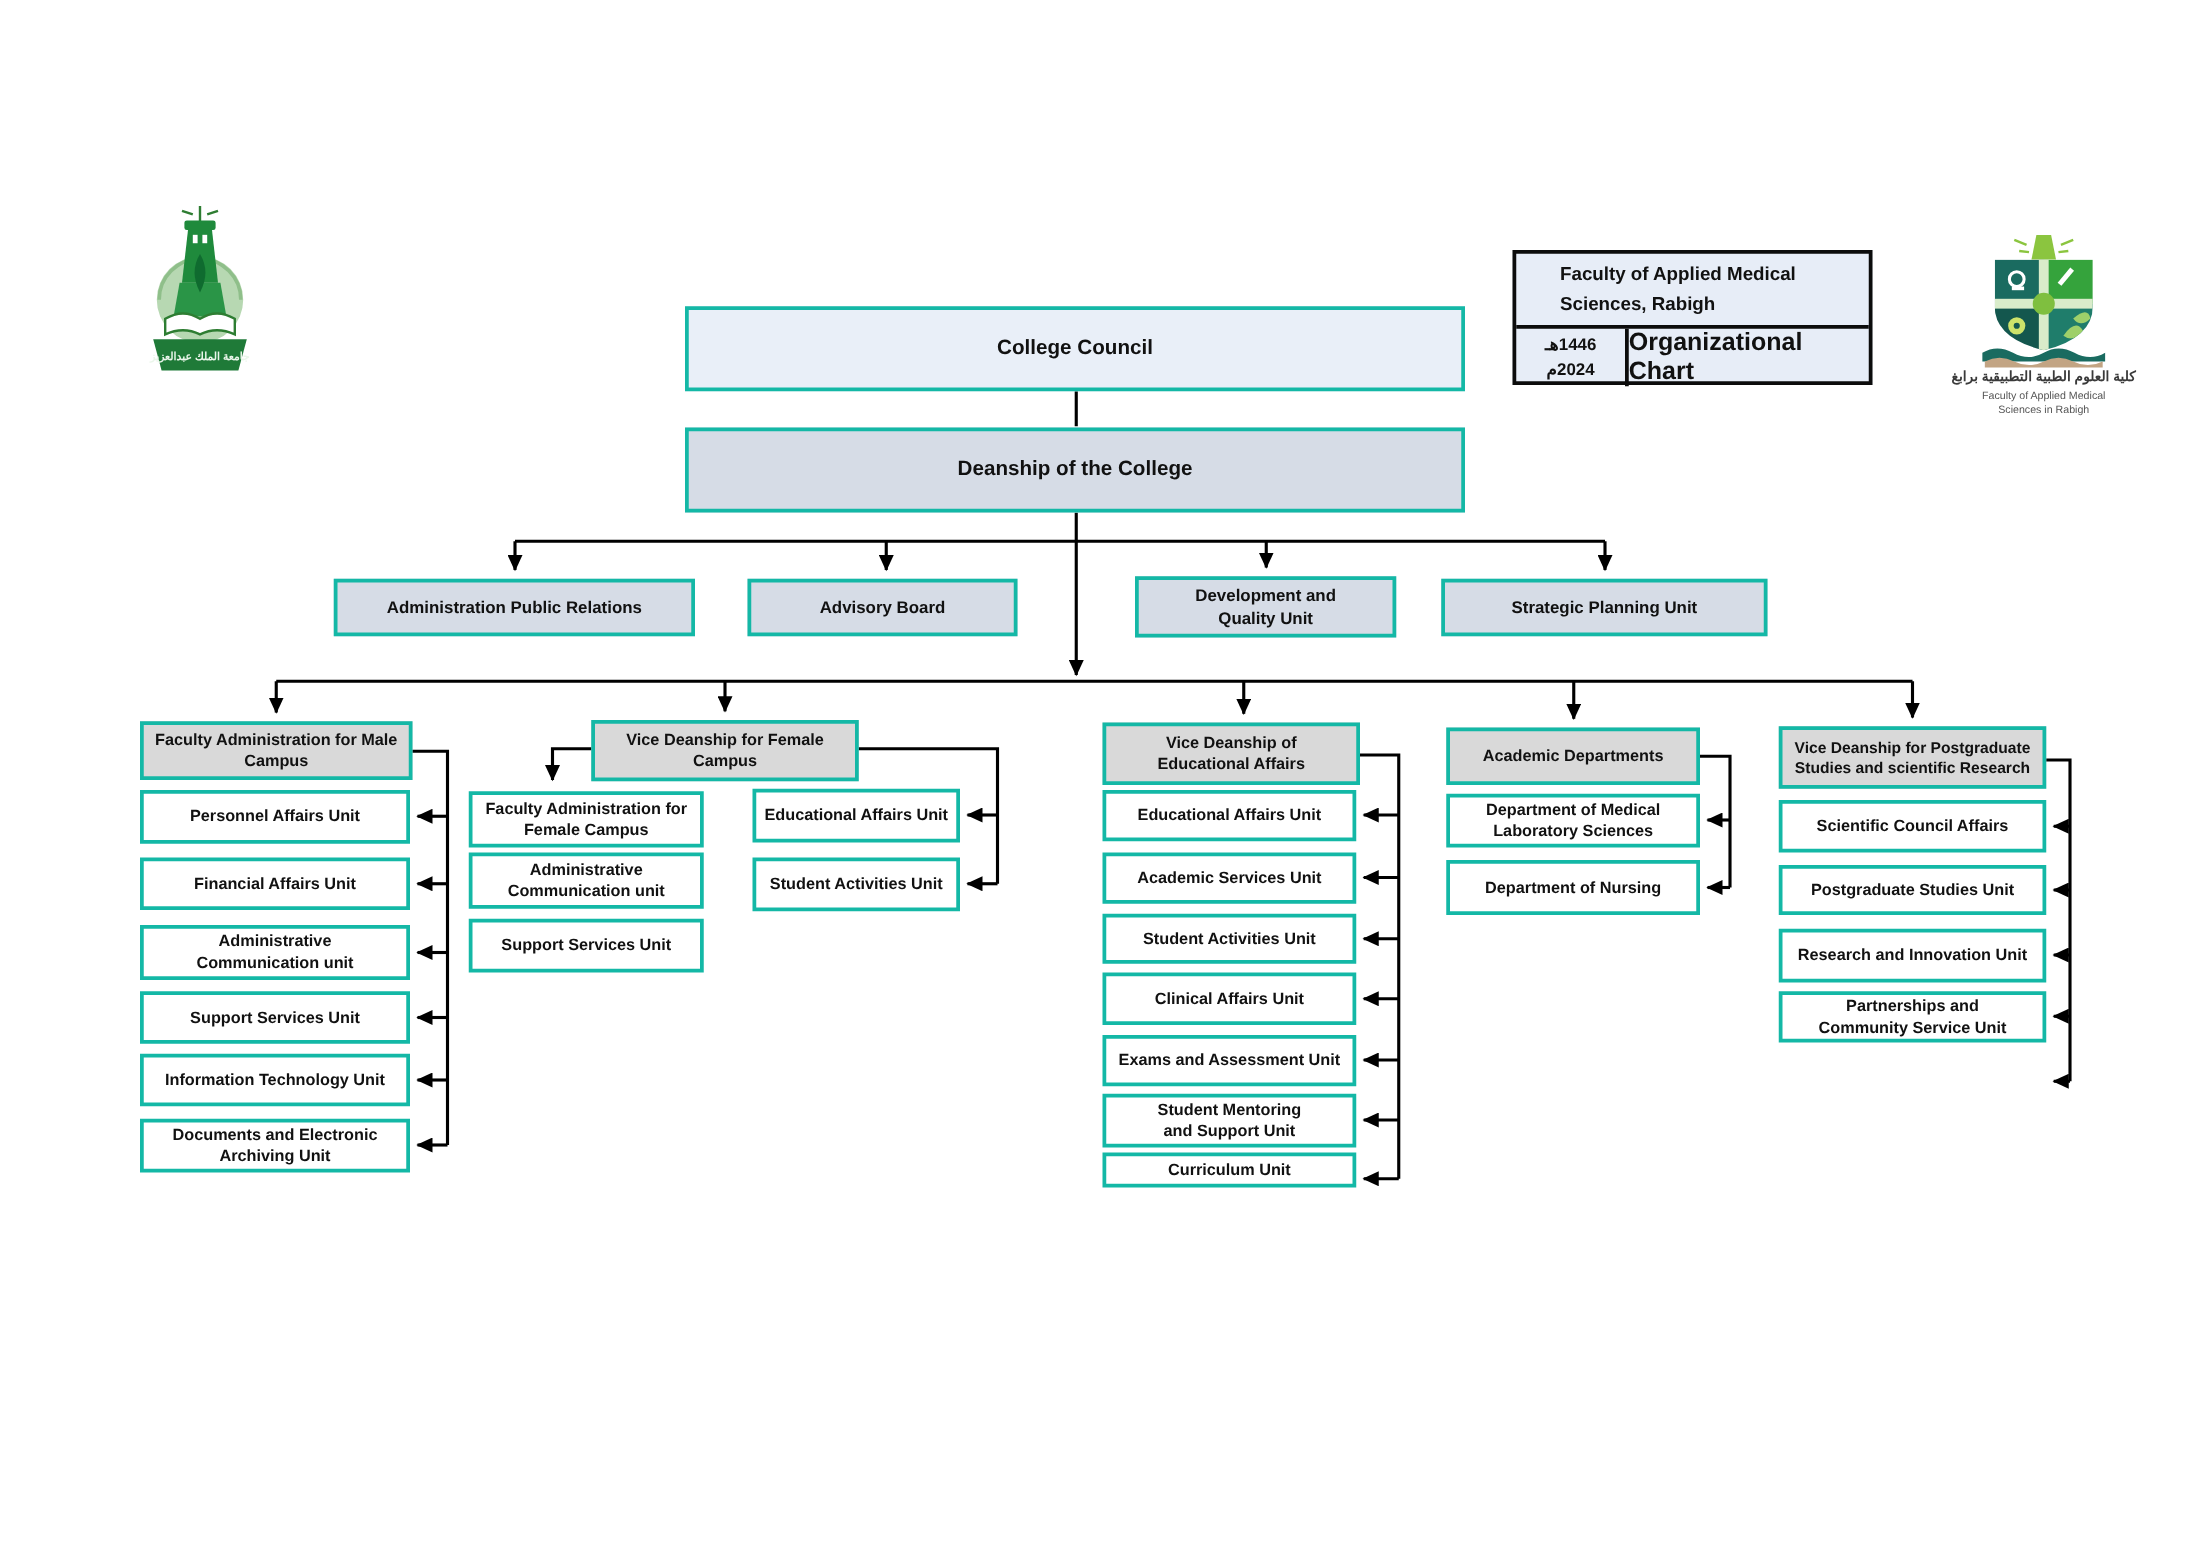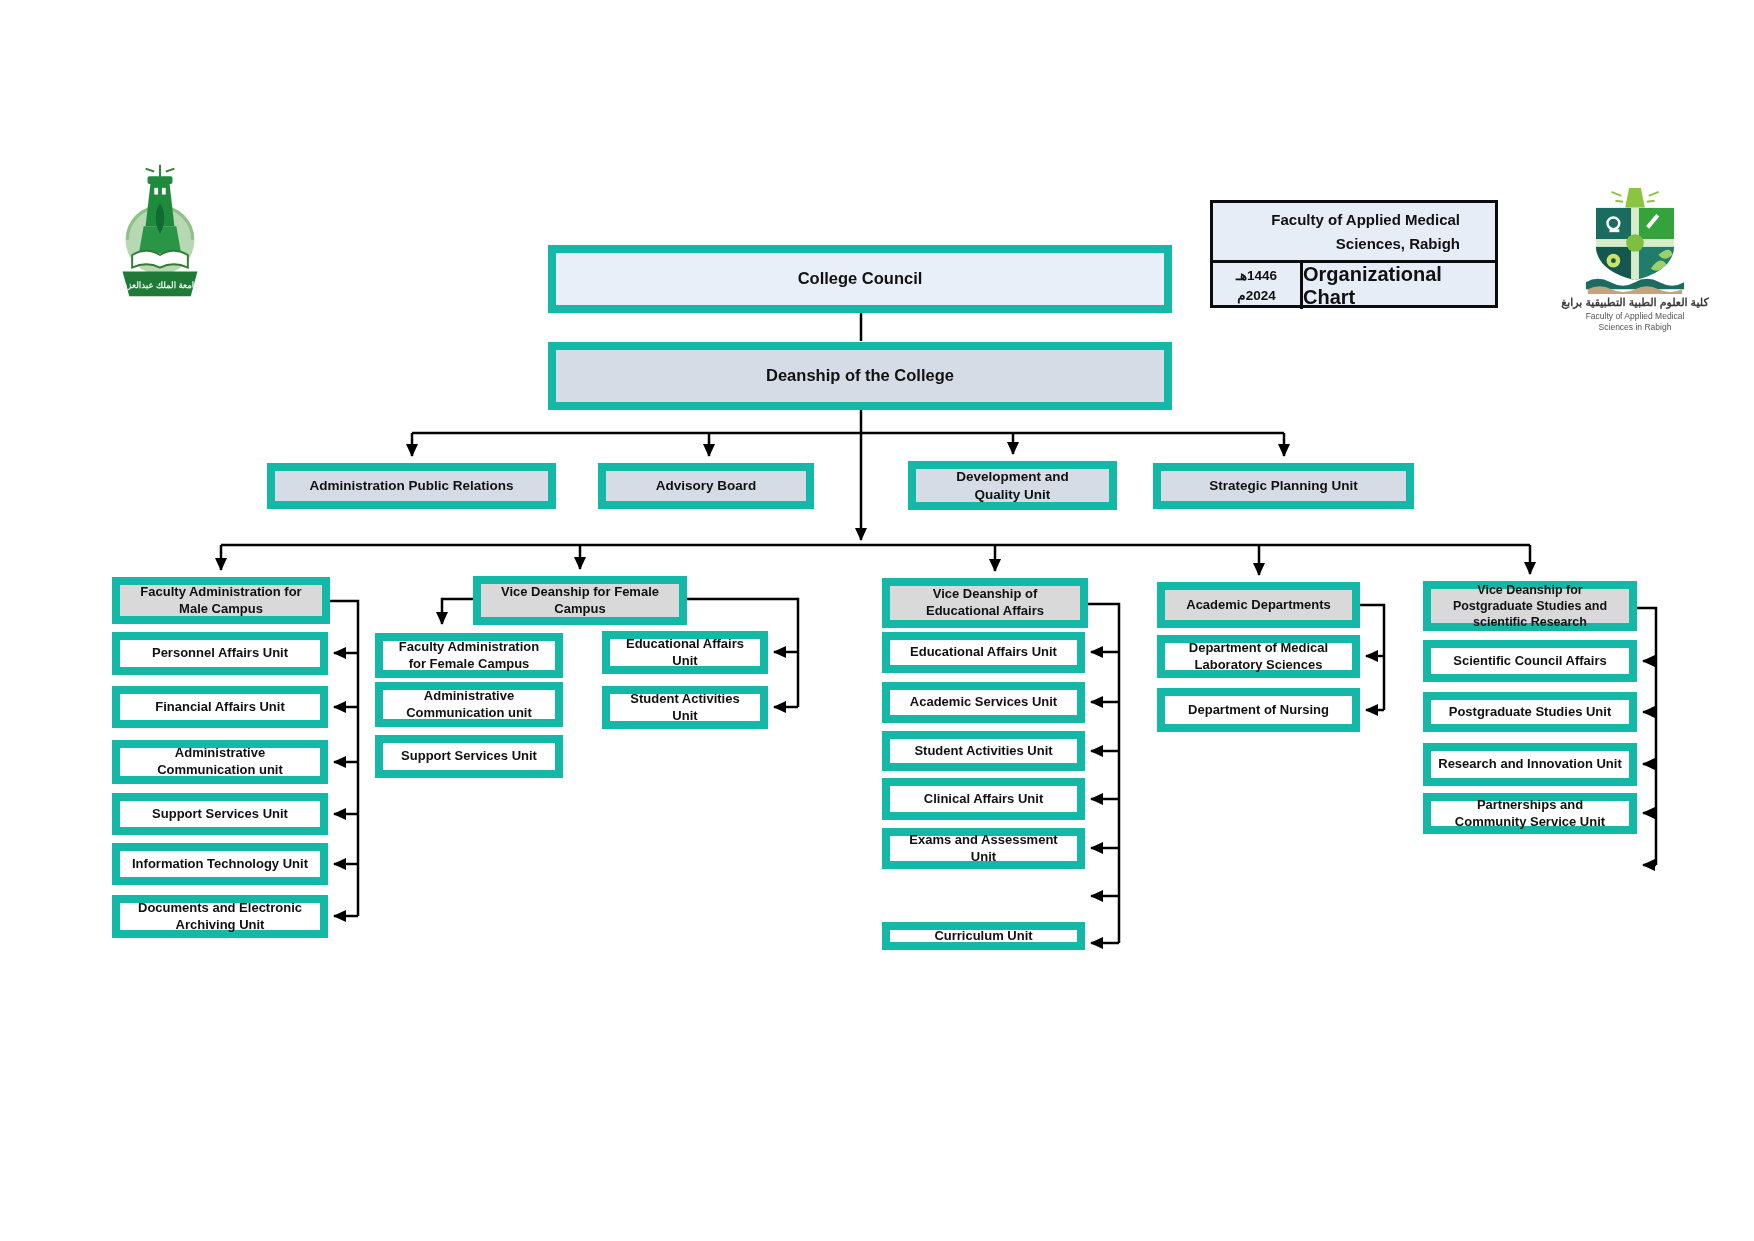--- a/index.html
+++ b/index.html
@@ -1,38 +1,38 @@
 <!DOCTYPE html>
 <html><head>
 <meta charset="utf-8">
 <style>
   html,body{margin:0;padding:0;background:#ffffff;}
   #canvas{
     position:relative;width:1754px;height:1241px;background:#ffffff;
     font-family:"Liberation Sans",sans-serif;color:#111;overflow:hidden;
   }
   .box{
-    position:absolute;box-sizing:border-box;border:8px solid #14b8a6;background:#ffffff;
+    position:absolute;box-sizing:border-box;border:3px solid #14b8a6;background:#ffffff;
     display:flex;align-items:center;justify-content:center;text-align:center;
     font-weight:700;font-size:13px;line-height:1.3;padding:2px 6px;color:#111;
   }
   .blue{background:#e9eff8;}
   .slate{background:#d6dce6;}
   .gray{background:#d9d9d9;}
   .big{font-size:16.5px;}
   .mid{font-size:13.5px;}
   .bt{display:inline-block;}
   svg.connectors{position:absolute;left:0;top:0;}
   
   .title-block{
     position:absolute;left:1210px;top:200px;width:288px;height:108px;box-sizing:border-box;
     border:3px solid #0c0c0c;background:#e7edf7;display:flex;flex-direction:column;
   }
   .tb-top{
-    flex:0 0 60px;display:flex;align-items:center;justify-content:center;text-align:right;
+    flex:0 0 60px;display:flex;align-items:center;justify-content:center;text-align:left;
     font-weight:700;font-size:15px;line-height:1.55;border-bottom:3px solid #0c0c0c;box-sizing:border-box;
   }
   .tb-top .bt{max-width:212px;}
   .tb-bottom{flex:1;display:flex;}
   .tb-years{
     flex:0 0 90px;border-right:3px solid #0c0c0c;box-sizing:border-box;
     display:flex;flex-direction:column;align-items:center;justify-content:center;
     font-weight:700;font-size:13.5px;line-height:1.45;
   }
   .tb-label{
@@ -260,20 +260,23 @@
     </div>
   <div class="box" style="left:882px;top:731px;width:203px;height:40px;">
     <span class="bt">Student Activities Unit</span>
     </div>
   <div class="box" style="left:882px;top:778px;width:203px;height:42px;">
     <span class="bt">Clinical Affairs Unit</span>
     </div>
   <div class="box" style="left:882px;top:828px;width:203px;height:41px;">
     <span class="bt">Exams and Assessment Unit</span>
     </div>
+  <div class="box" style="left:882px;top:875px;width:203px;height:43px;">
+    <span class="bt" style="max-width:132px;">Student Mentoring and Support Unit</span>
+    </div>
   <div class="box" style="left:882px;top:922px;width:203px;height:28px;">
     <span class="bt">Curriculum Unit</span>
     </div>
 
   <div class="box gray" style="left:1157px;top:582px;width:203px;height:46px;">
     <span class="bt">Academic Departments</span>
     </div>
 
   <div class="box" style="left:1157px;top:635px;width:203px;height:43px;">
     <span class="bt" style="max-width:165px;">Department of Medical Laboratory Sciences</span>

